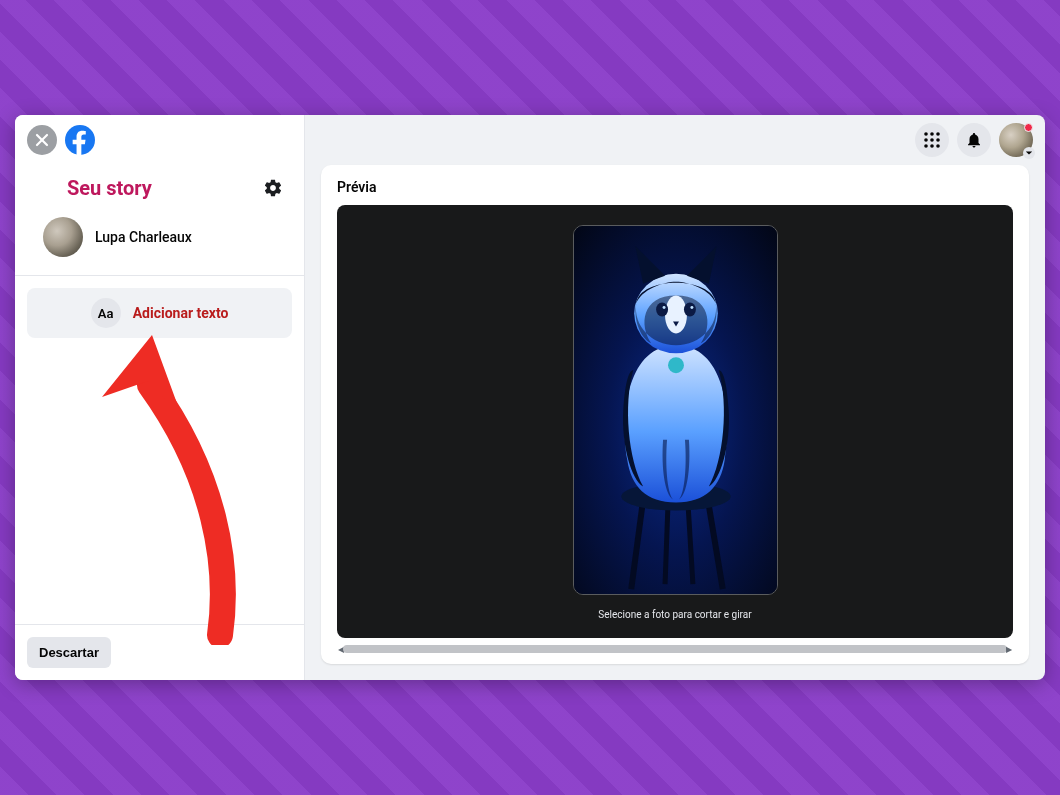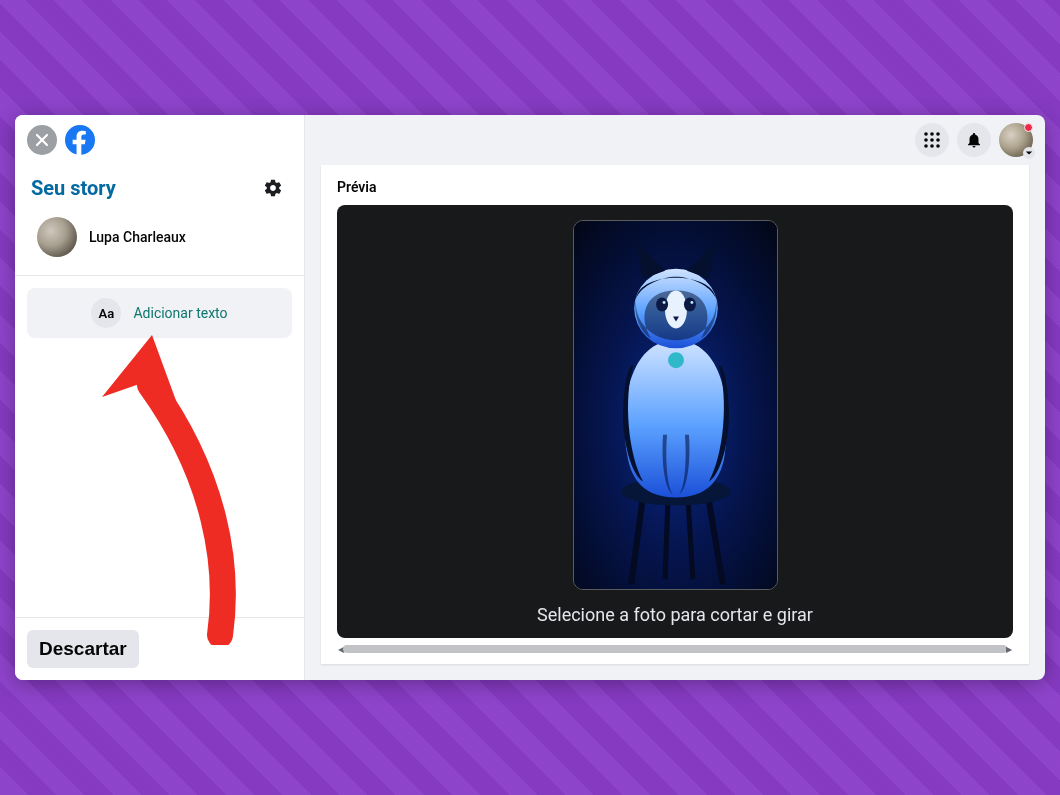--- a/index.html
+++ b/index.html
@@ -60,36 +60,37 @@
     }
     .story-title-row {
       display: flex;
       align-items: center;
       justify-content: space-between;
       padding: 10px 16px 4px 16px;
     }
     .story-title {
       font-size: 20px;
       font-weight: 700;
-      color: #0369a1;
+      color: #be185d;
+      margin-left: 36px;
     }
     .gear-btn {
       width: 30px;
       height: 30px;
       border-radius: 50%;
       display: flex;
       align-items: center;
       justify-content: center;
       cursor: pointer;
     }
     .user-row {
       display: flex;
       align-items: center;
       gap: 12px;
-      padding: 10px 16px 18px 22px;
+      padding: 10px 16px 18px 28px;
       border-bottom: 1px solid #e4e6eb;
     }
     .avatar {
       width: 40px;
       height: 40px;
       border-radius: 50%;
       background: radial-gradient(circle at 35% 35%, #cfc8bd 0%, #a89f90 40%, #6b6558 70%, #3d3930 100%);
     }
     .user-name {
       font-size: 14px;
@@ -114,42 +115,42 @@
       background: #e4e6eb;
       display: flex;
       align-items: center;
       justify-content: center;
       font-weight: 600;
       font-size: 13px;
       color: #050505;
     }
     .add-text-label {
       font-size: 14px;
-      font-weight: 400;
-      color: #0f766e;
+      font-weight: 700;
+      color: #b91c1c;
     }
     .arrow-annotation {
       position: absolute;
       top: 220px;
       left: 65px;
       width: 190px;
       height: 310px;
       pointer-events: none;
     }
     .sidebar-footer {
       margin-top: auto;
       padding: 12px;
       display: flex;
       gap: 8px;
       border-top: 1px solid #e4e6eb;
     }
     .btn {
       padding: 8px 12px;
       border-radius: 6px;
-      font-size: 19px;
+      font-size: 13px;
       font-weight: 600;
       cursor: pointer;
       border: none;
       text-align: center;
     }
     .btn-secondary {
       background: #e4e6eb;
       color: #050505;
       flex: 0 0 auto;
     }
@@ -208,21 +209,21 @@
       right: 0px;
       width: 9px;
       height: 9px;
       background: #f02849;
       border-radius: 50%;
       border: 1.5px solid #f0f2f5;
     }
     .preview-card {
       margin: 50px 16px 16px 16px;
       background: #fff;
-      border-radius: 0;
+      border-radius: 10px;
       padding: 14px 16px 10px 16px;
       flex: 1;
       display: flex;
       flex-direction: column;
       box-shadow: 0 1px 2px rgba(0,0,0,0.1);
     }
     .preview-title {
       font-size: 14px;
       font-weight: 600;
       color: #050505;
@@ -245,21 +246,21 @@
       border: 1px solid #5a5c5e;
       border-radius: 10px;
       overflow: hidden;
       margin-top: 14px;
       background: #050a18;
       position: relative;
     }
     .cat-svg { width: 100%; height: 100%; display: block; }
     .instruction {
       color: #e4e6eb;
-      font-size: 18px;
+      font-size: 10px;
       margin-top: 14px;
     }
     .hscroll {
       height: 10px;
       margin-top: 6px;
       background: #fff;
       border-radius: 5px;
       position: relative;
     }
     .hscroll-thumb {

